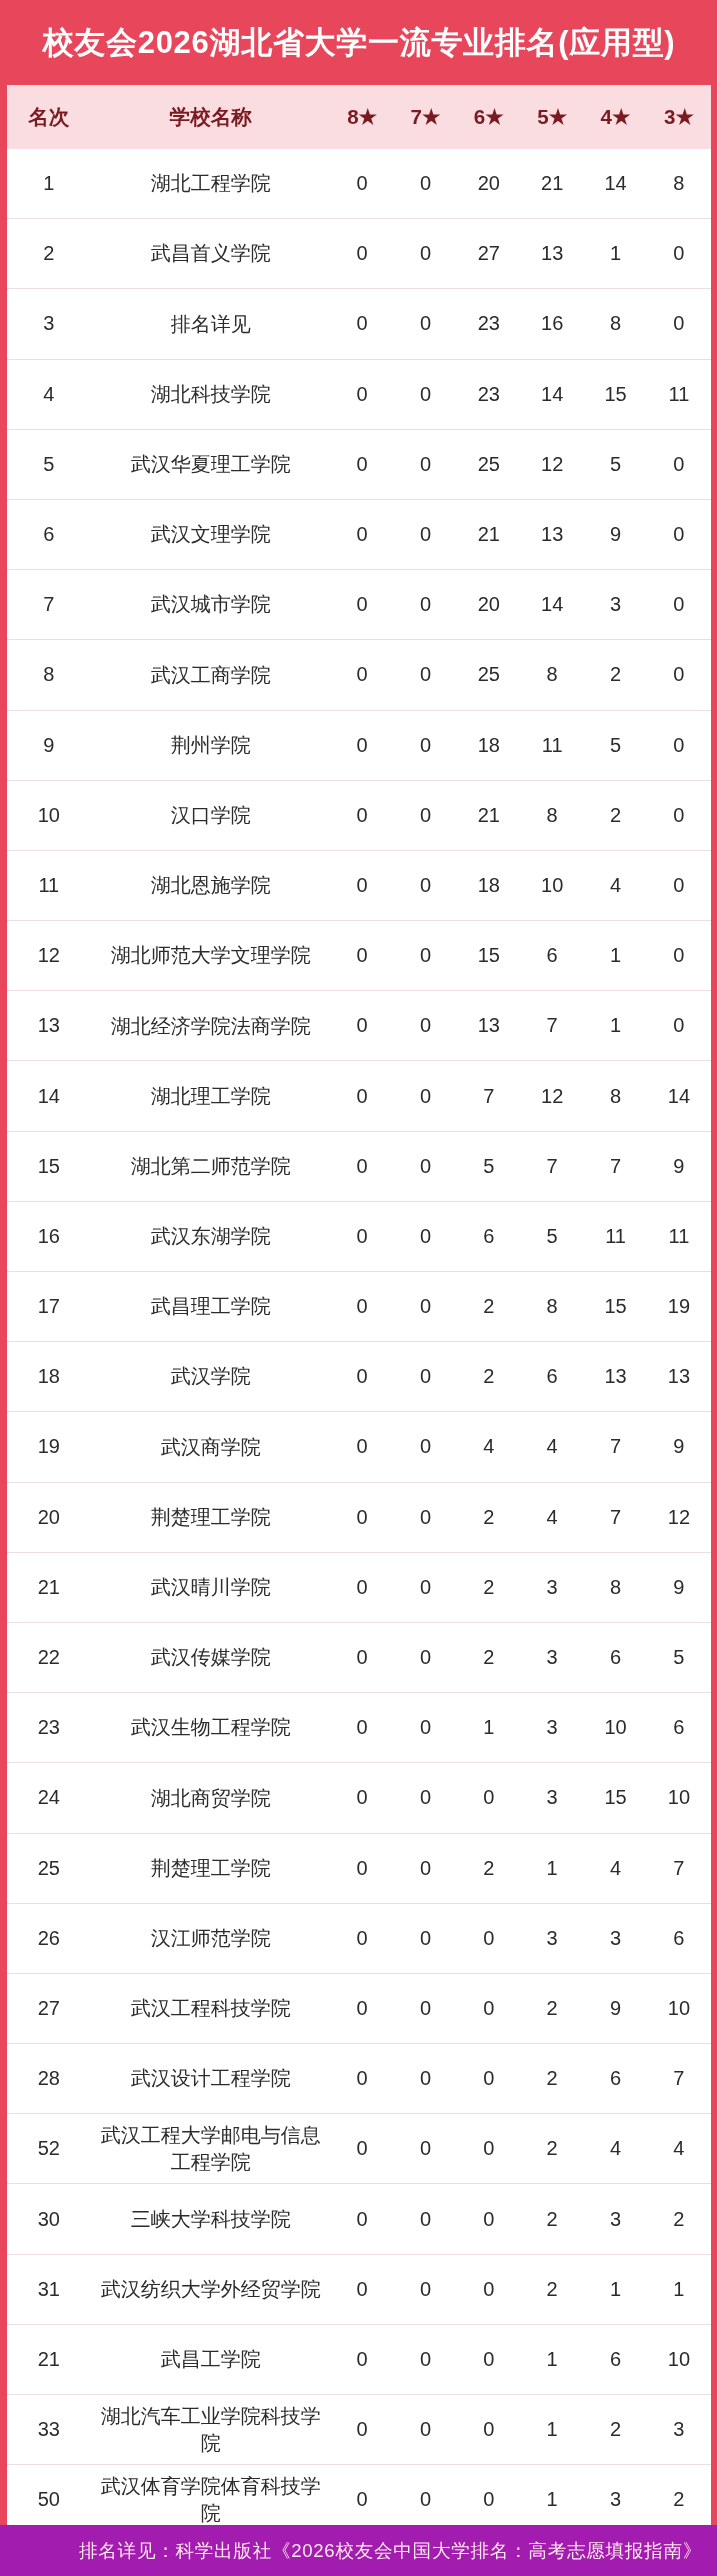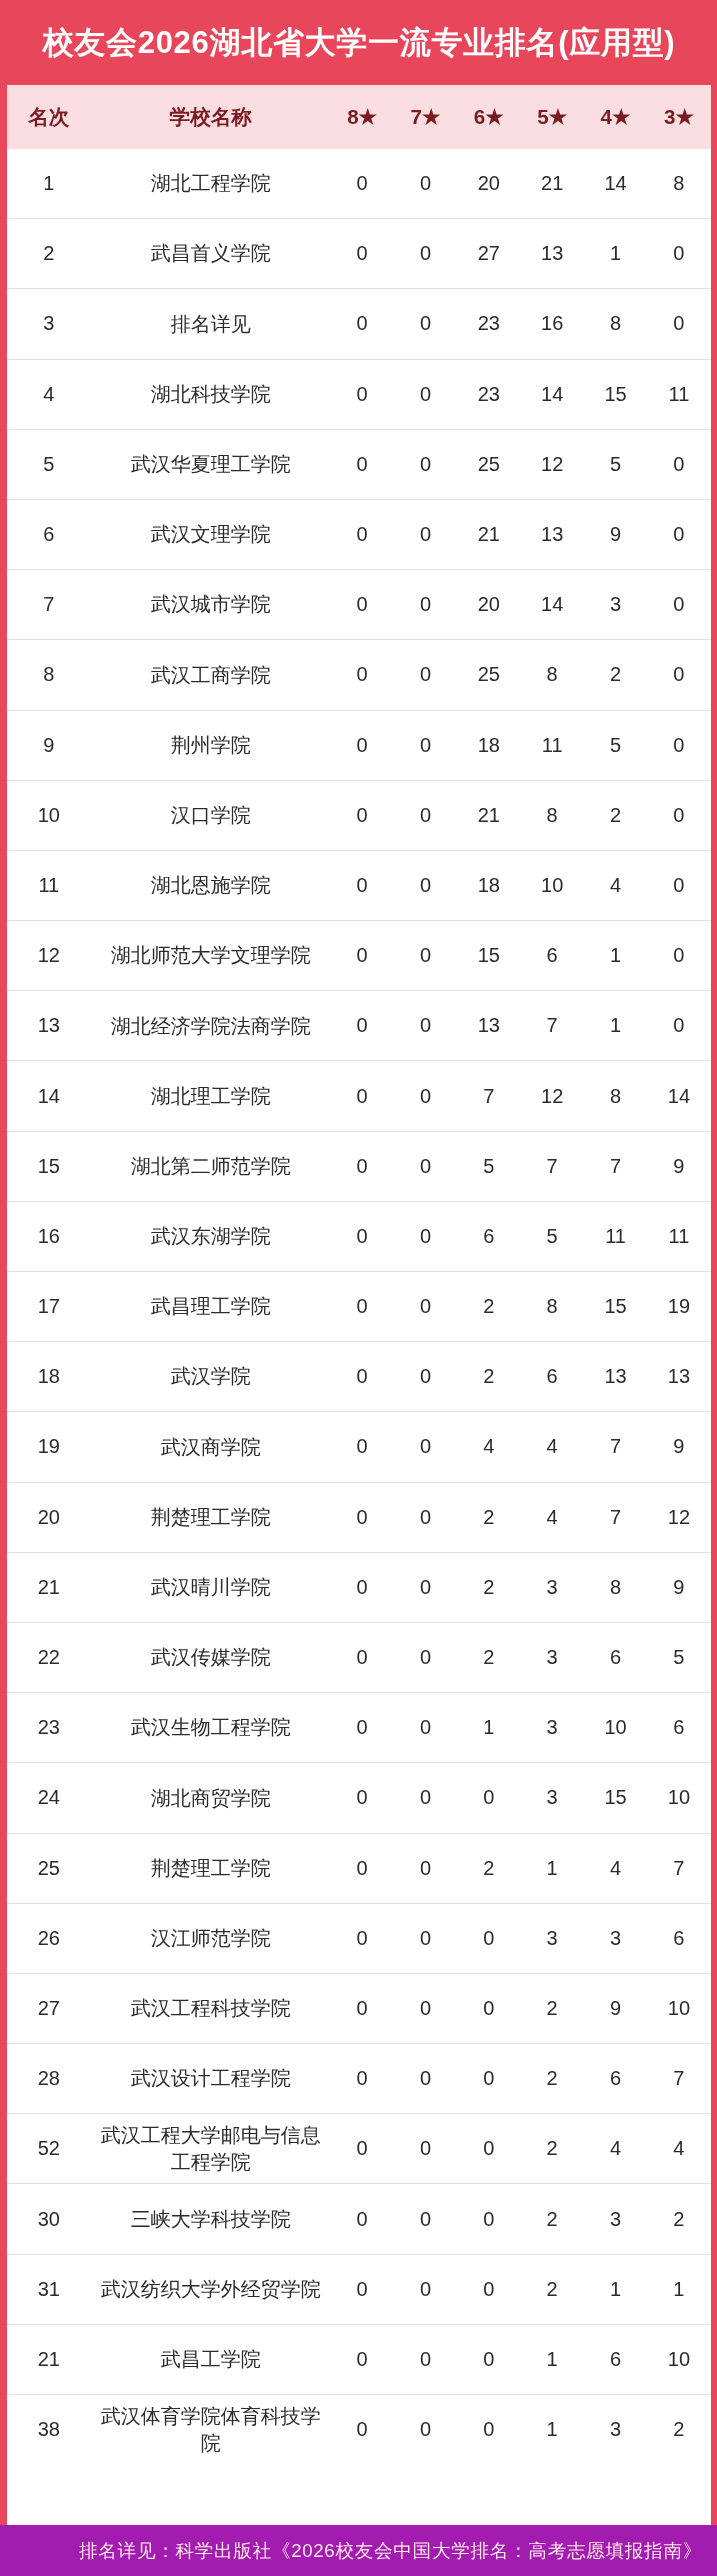--- a/index.html
+++ b/index.html
@@ -435,21 +435,31 @@
           <td>21</td>
           <td class="name-cell">武昌工学院</td>
           <td>0</td>
           <td>0</td>
           <td>0</td>
           <td>1</td>
           <td>6</td>
           <td>10</td>
         </tr>
         <tr>
-          <td>38</td>
+          <td>33</td>
+          <td class="name-cell">湖北汽车工业学院科技学院</td>
+          <td>0</td>
+          <td>0</td>
+          <td>0</td>
+          <td>1</td>
+          <td>2</td>
+          <td>3</td>
+        </tr>
+        <tr>
+          <td>50</td>
           <td class="name-cell">武汉体育学院体育科技学院</td>
           <td>0</td>
           <td>0</td>
           <td>0</td>
           <td>1</td>
           <td>3</td>
           <td>2</td>
         </tr>
       </tbody>
   </table>

